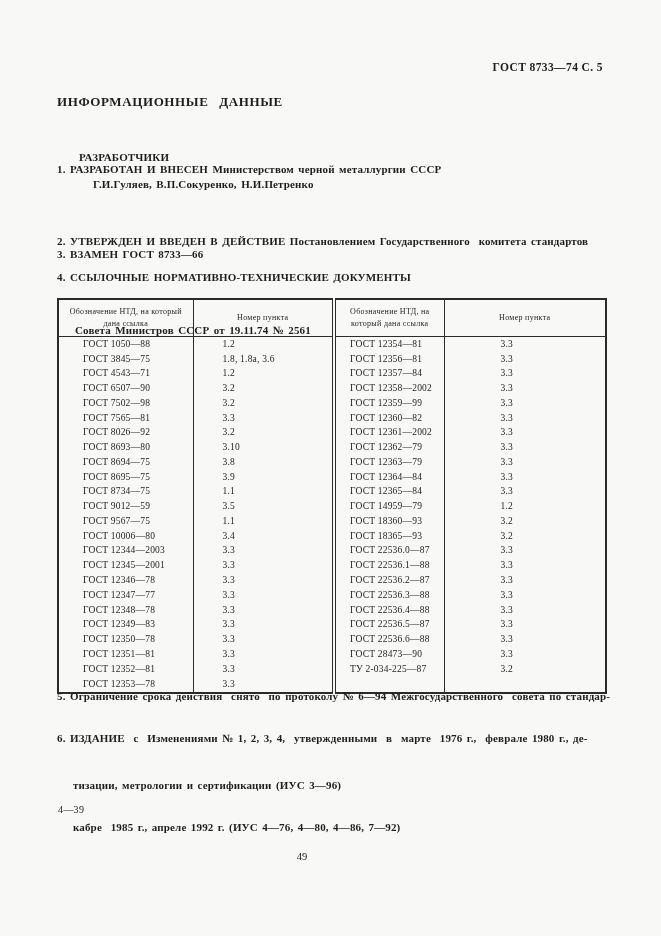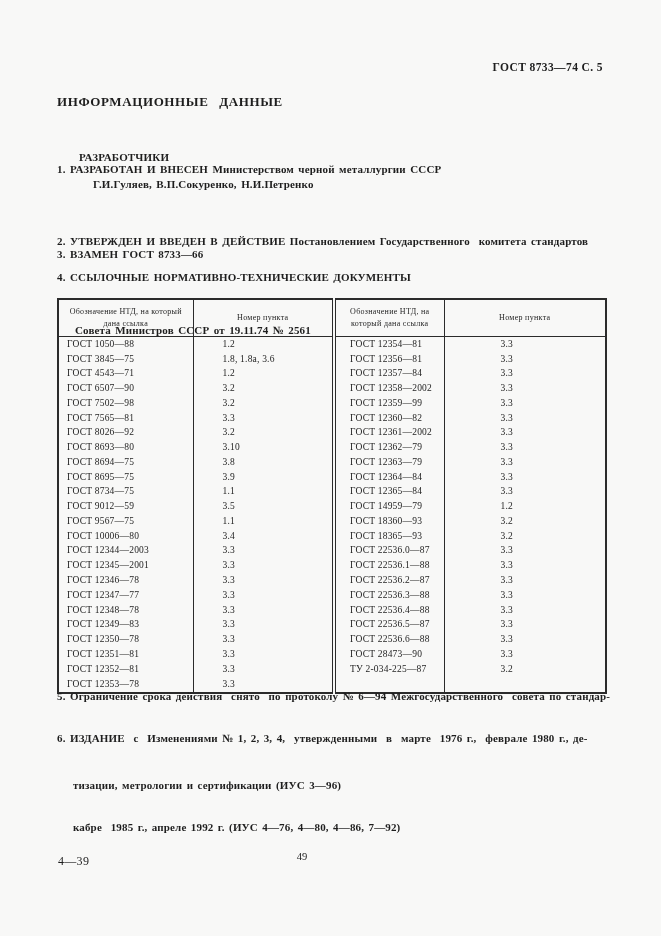--- a/index.html
+++ b/index.html
@@ -53,29 +53,29 @@
     text-align: center; vertical-align: middle;
     height: 34px; line-height: 1.45; padding: 1px 4px;
     border-bottom: 1.5px solid #2b2b2b;
   }
   table.refs th + th, table.refs td + td { border-left: 1px solid #2b2b2b; }
   table.refs th.c-sep, table.refs td.c-sep { border-left: 4px double #2b2b2b; }
   table.refs td {
     padding: 0; vertical-align: middle; line-height: 1;
     white-space: pre; overflow: hidden;
   }
-  table.refs td.c-doc { padding-left: 8px; }
+  table.refs td.c-doc { padding-left: 24px; }
   table.refs td.c-doc.c-sep { padding-left: 14px; margin-left: 32px; }
   table.refs td.c-num { padding-left: 29px; }
   table.refs td.c-num-r { padding-left: 56px; }
   tbody tr td { height: 11.9px; }
 
   .footer-left {
-    position: absolute; top: 854px; left: 58px;
-    font-size: 12px; letter-spacing: 0.3px;
+    position: absolute; top: 804px; left: 58px;
+    font-size: 10px; letter-spacing: 0.3px;
   }
   .page-num {
     position: absolute; top: 851px; left: 57px; width: 490px;
     text-align: center; font-size: 10.5px;
   }
 </style>
 </head>
 <body>
 
 <div class="page">

